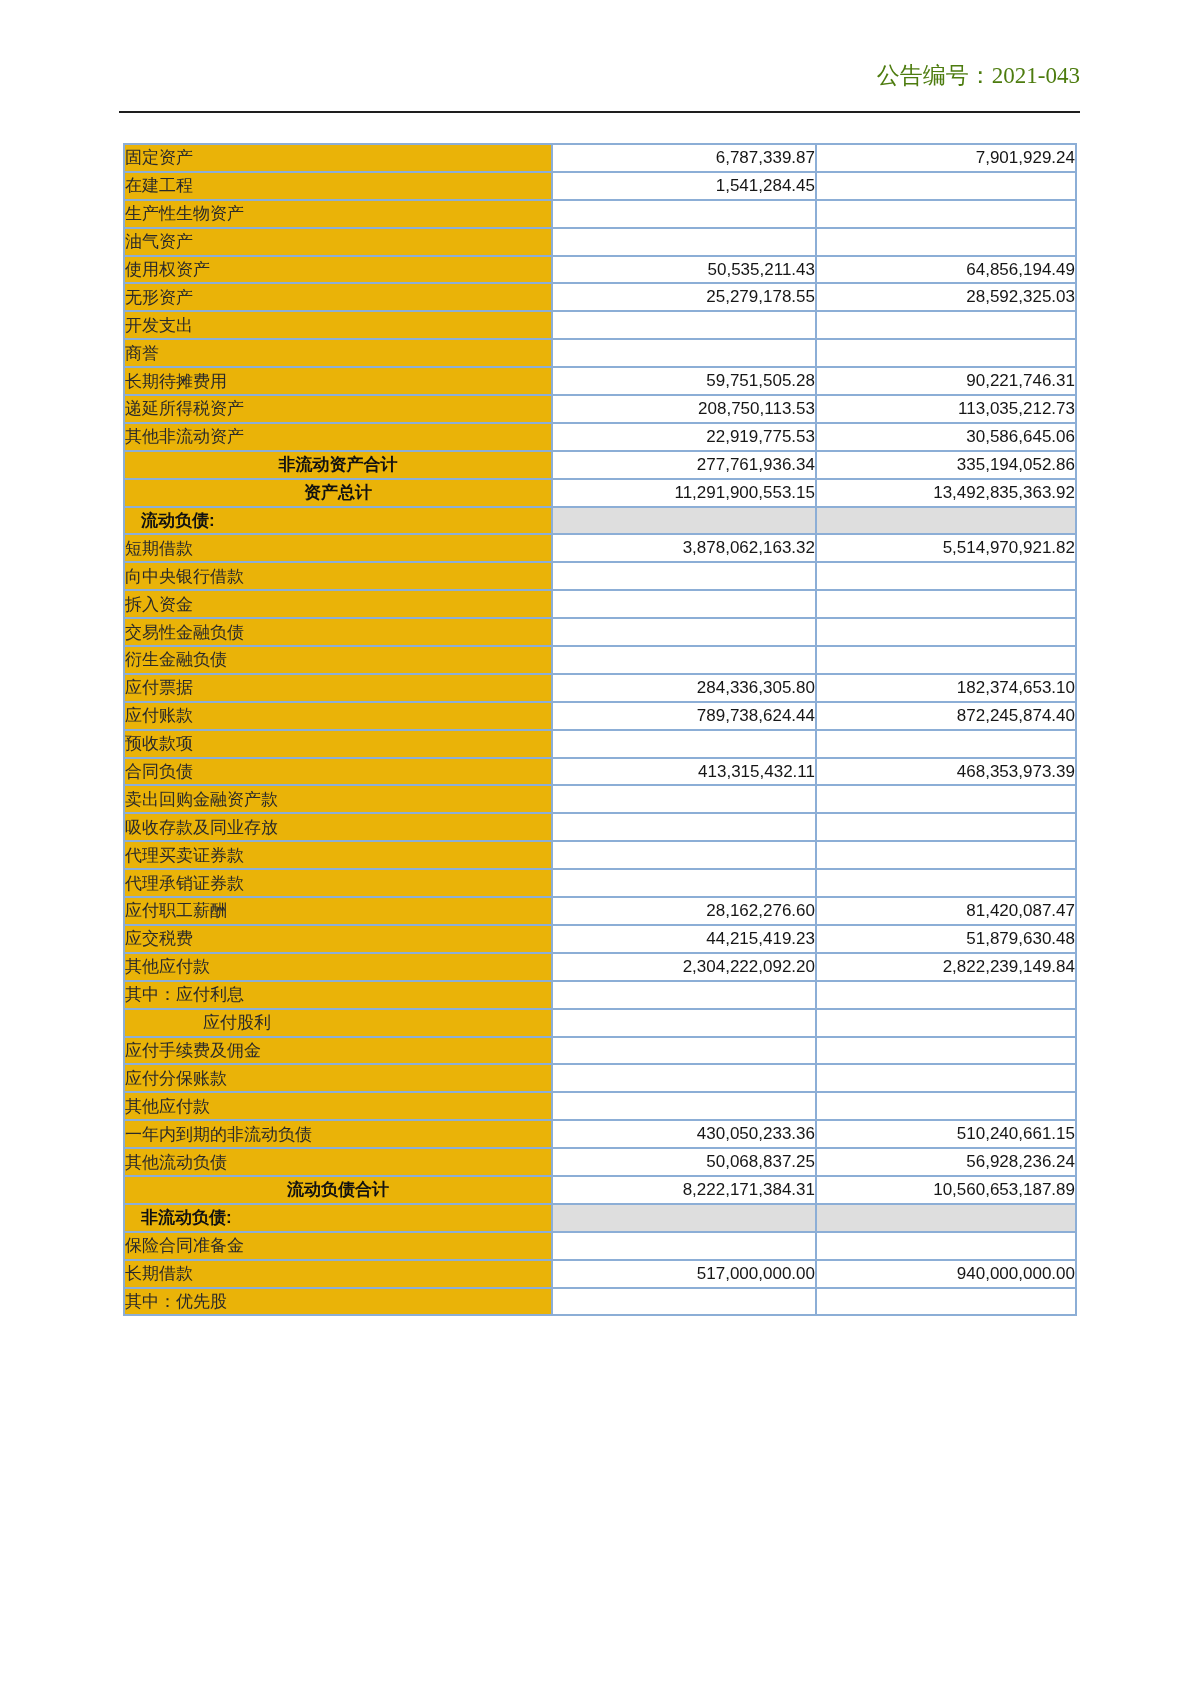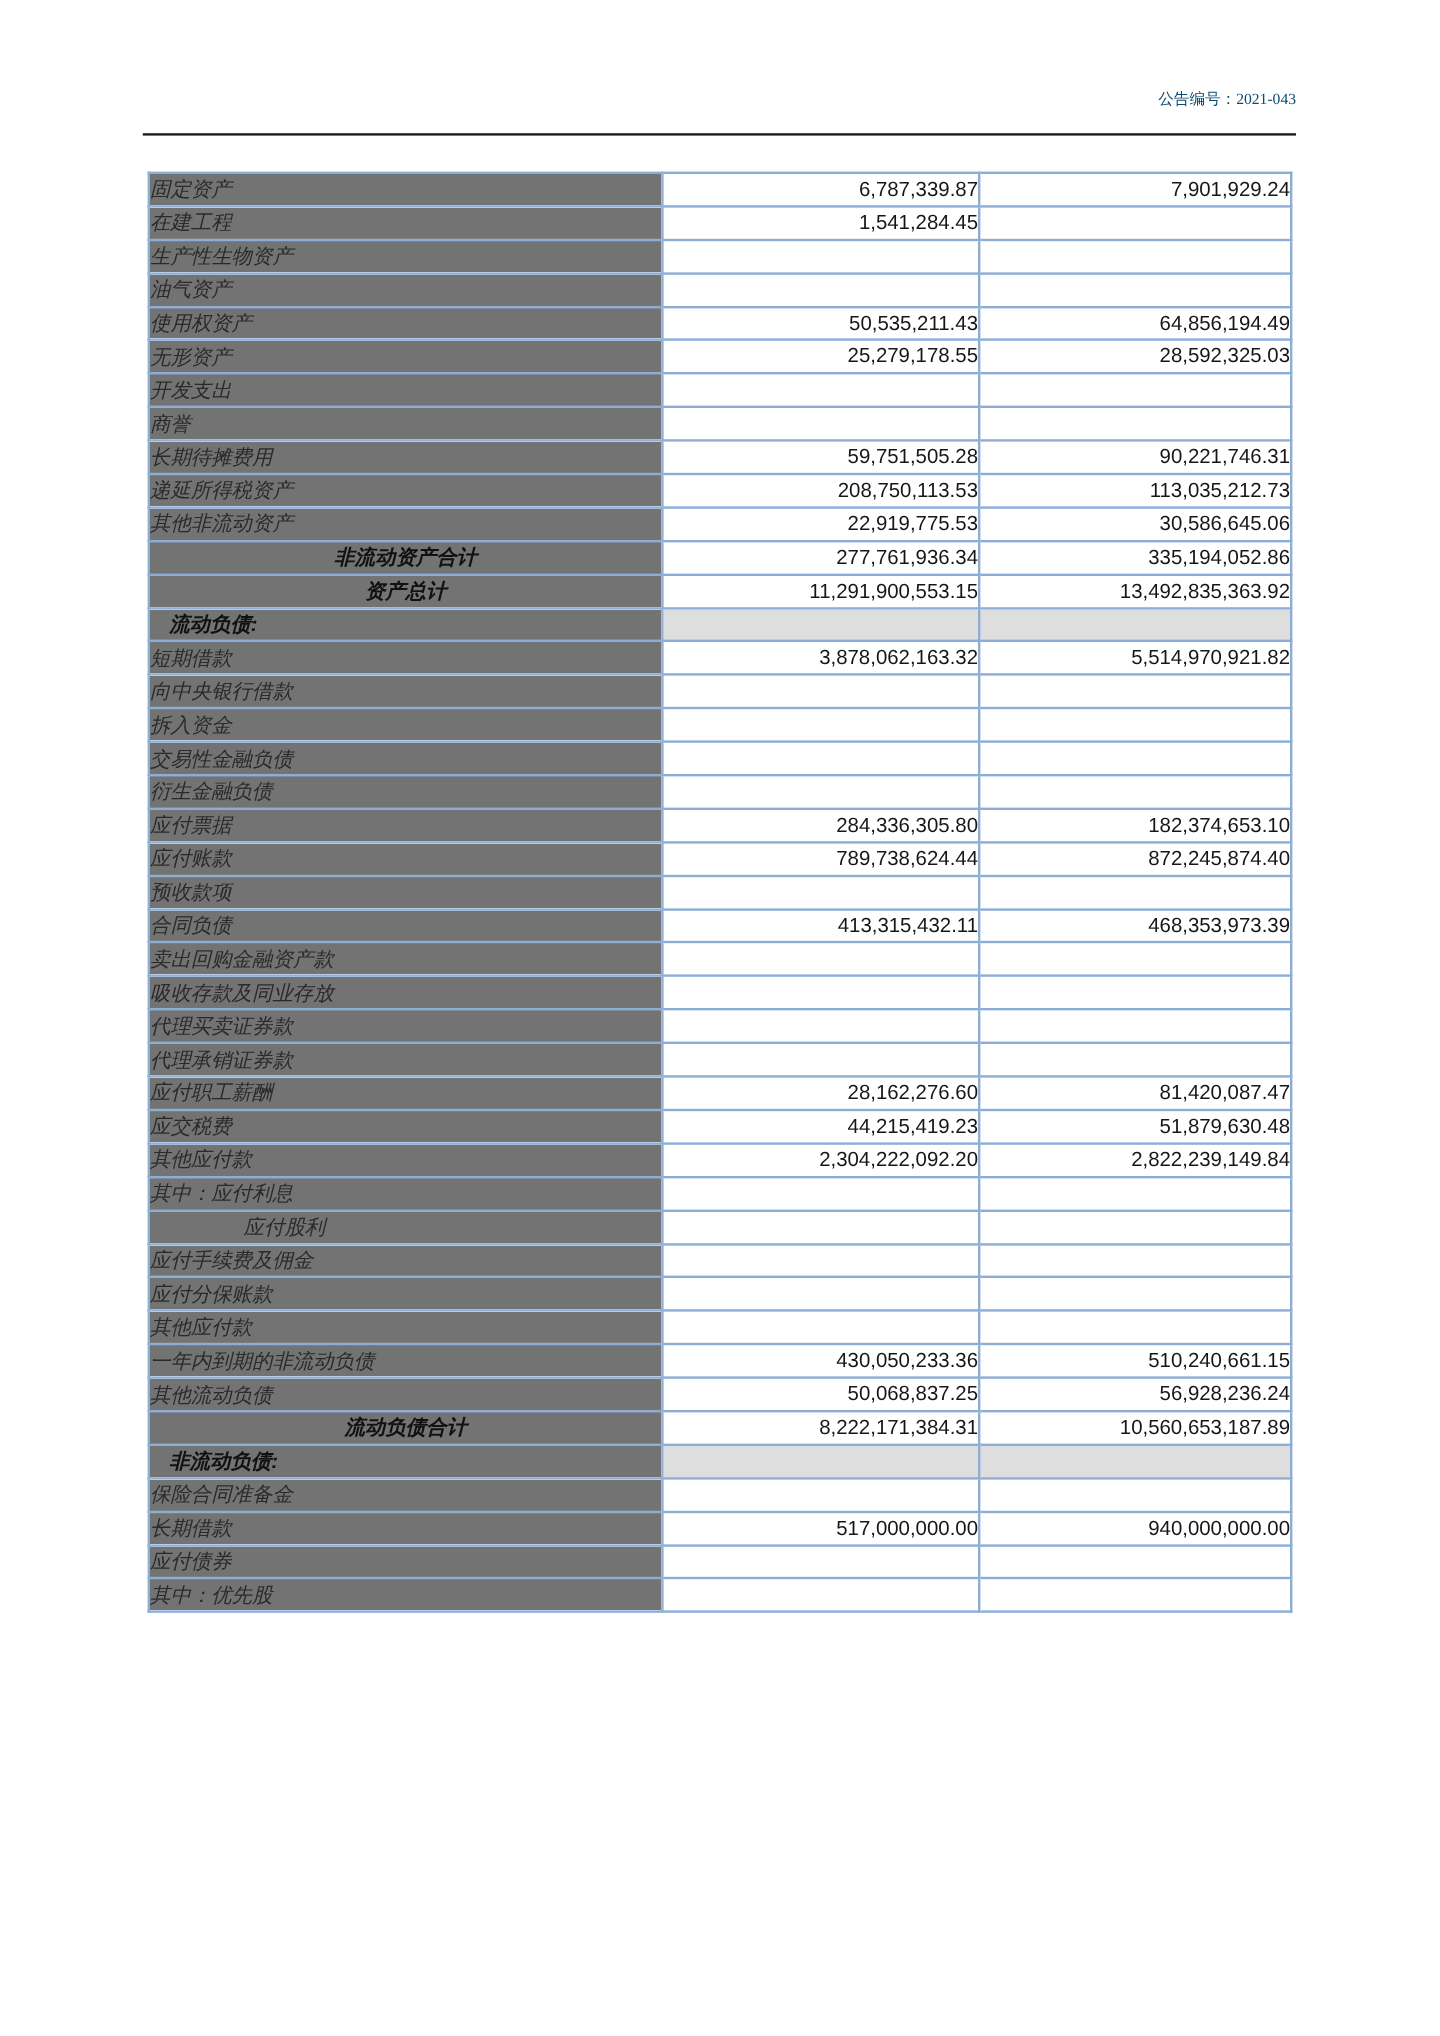--- a/index.html
+++ b/index.html
@@ -7,25 +7,25 @@
   body {
     width: 1200px;
     height: 1697px;
     background: #ffffff;
     position: relative;
     font-family: "Liberation Sans", sans-serif;
     color: #1c1c1c;
   }
   .doc-header-no {
     position: absolute;
-    top: 74px;
+    top: 60px;
     right: 120px;
     font-family: "Liberation Serif", serif;
-    font-size: 13px;
-    color: #0c4a6e;
+    font-size: 23px;
+    color: #4d7c0f;
     white-space: nowrap;
   }
   .doc-rule {
     position: absolute;
     left: 119px;
     top: 111px;
     width: 961px;
     height: 2px;
     background: #1e1e1e;
   }
@@ -43,25 +43,24 @@
   .balance-table td {
     border: 2px solid #8caed6;
     height: 27.9px;
     font-size: 17px;
     padding: 0;
     vertical-align: middle;
     overflow: hidden;
     white-space: nowrap;
   }
   .label-cell {
-    background: #737373;
+    background: #eab308;
     text-align: left;
     padding-left: 12px;
     color: #2a2a2a;
-    font-style: italic;
   }
   .num-cell {
     background: #ffffff;
     text-align: right;
     padding-right: 9px;
     font-size: 16.5px;
     color: #161616;
   }
   .num-cell.gray { background: #dedede; }
   tr.row-total .label-cell {
@@ -290,23 +289,18 @@
         <td class="label-cell">保险合同准备金</td>
         <td class="num-cell"></td>
         <td class="num-cell"></td>
       </tr>
       <tr class="row-item">
         <td class="label-cell">长期借款</td>
         <td class="num-cell">517,000,000.00</td>
         <td class="num-cell">940,000,000.00</td>
       </tr>
       <tr class="row-item">
-        <td class="label-cell">应付债券</td>
-        <td class="num-cell"></td>
-        <td class="num-cell"></td>
-      </tr>
-      <tr class="row-item">
         <td class="label-cell">其中：优先股</td>
         <td class="num-cell"></td>
         <td class="num-cell"></td>
       </tr>
     </tbody>
 </table>
 
 </body></html>

